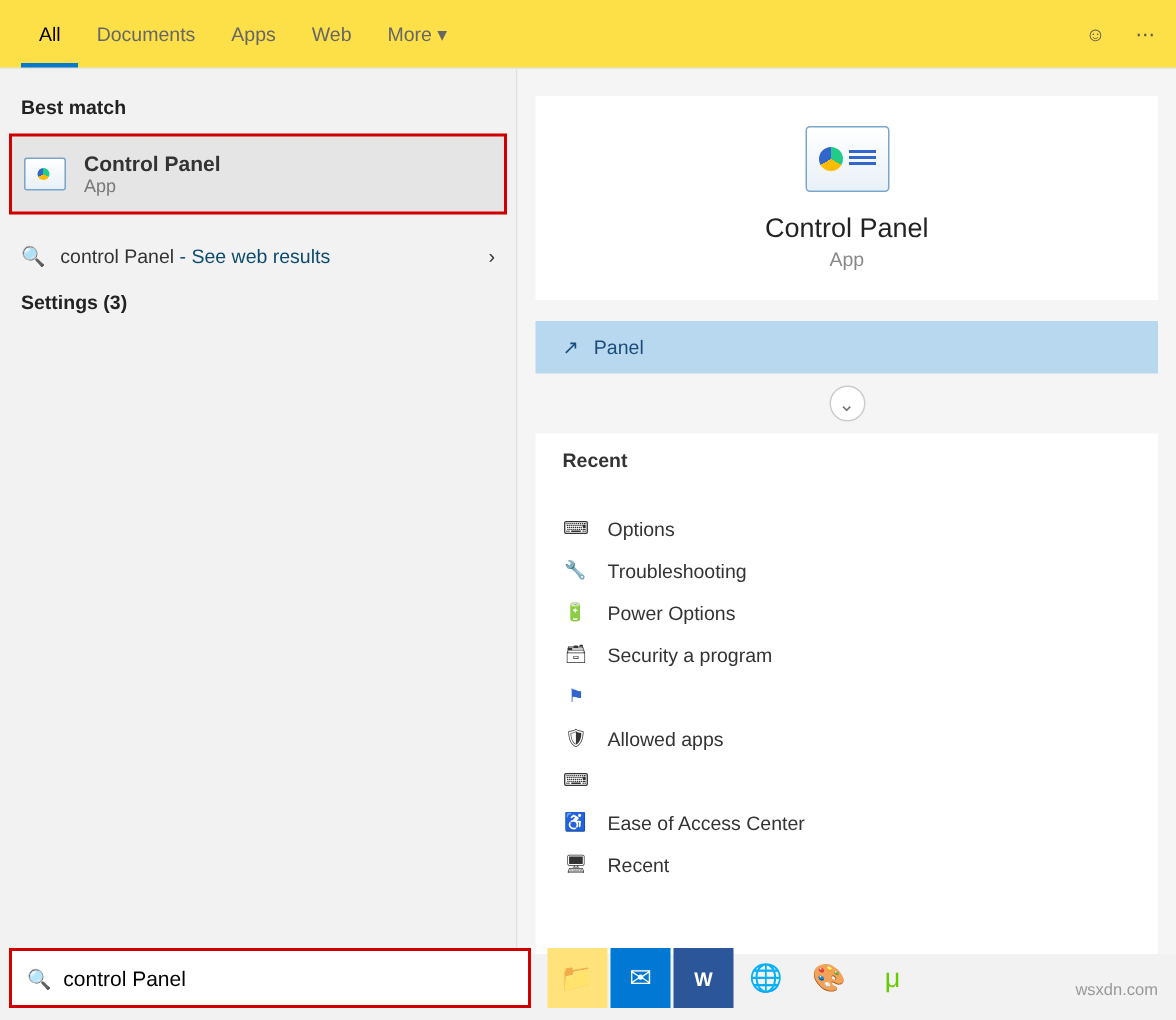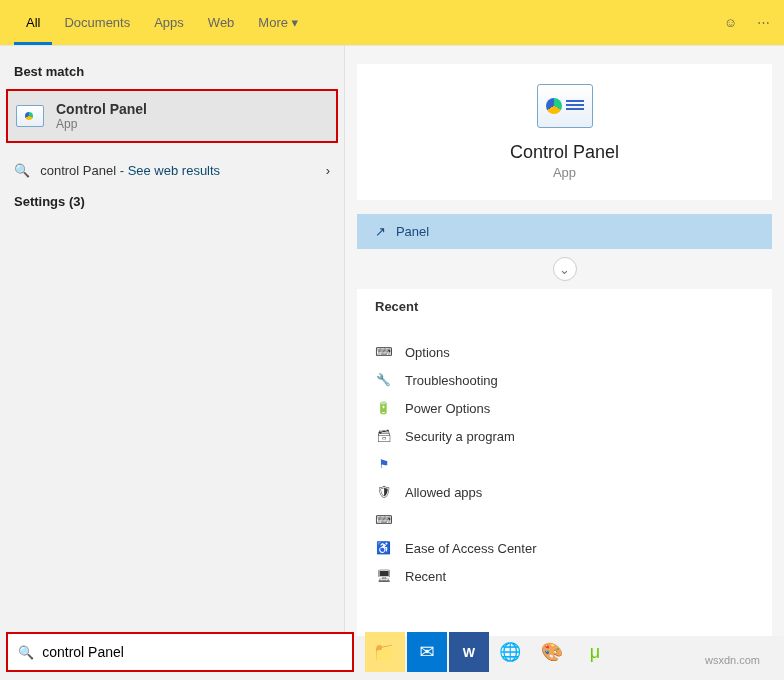--- a/index.html
+++ b/index.html
@@ -29,21 +29,21 @@
 .openrow{background:#b8d8f0;margin:14px 12px 0;padding:10px 18px;display:flex;align-items:center;gap:10px;cursor:pointer;color:#1a4b7a}
 .chev{width:24px;height:24px;border:1px solid #ccc;border-radius:50%;margin:8px auto;display:flex;align-items:center;justify-content:center;background:#fff;cursor:pointer;color:#777}
 .recent{background:#fff;margin:0 12px;padding:10px 18px 4px;flex:1;overflow:auto}
 .recent h4{font-weight:700;margin-bottom:24px;font-size:13px}
 .ritem{display:flex;align-items:center;padding:6px 0;cursor:pointer;gap:12px}
 .rico{width:18px;height:16px;flex-shrink:0;display:flex;align-items:center;justify-content:center;font-size:12px}
 .searchbar{position:absolute;bottom:8px;left:6px;width:348px;height:40px;border:2px solid #d00000;background:#fff;display:flex;align-items:center;padding:0 10px}
 .searchbar input{border:0;outline:0;flex:1;font-size:14px;margin-left:8px}
 .taskbar{position:absolute;bottom:8px;left:365px;right:10px;height:40px;display:flex;align-items:center;gap:2px}
 .tico{width:40px;height:40px;display:flex;align-items:center;justify-content:center;cursor:pointer;font-size:18px}
-.watermark{position:absolute;bottom:14px;right:24px;font-size:11px;color:#999}
+.watermark{position:absolute;bottom:14px;right:12px;font-size:11px;color:#999}
 </style>
 </head>
 <body>
 
 <div class="tabs">
   <div class="tab active">All</div>
   <div class="tab">Documents</div>
   <div class="tab">Apps</div>
   <div class="tab">Web</div>
   <div class="tab">More ▾</div>

